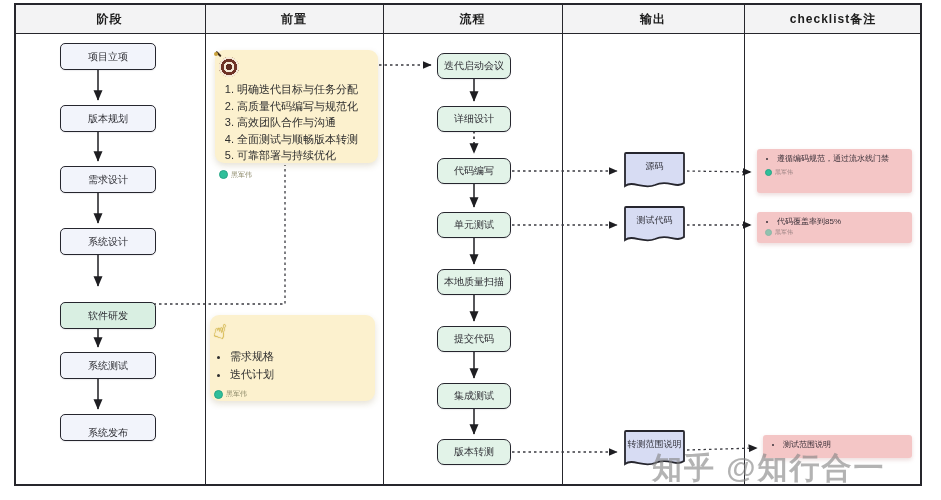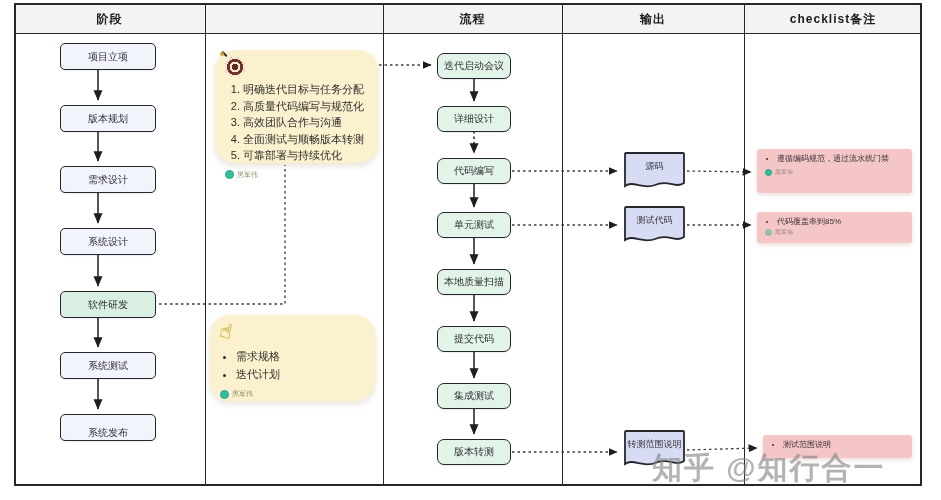--- a/index.html
+++ b/index.html
@@ -21,22 +21,22 @@
     display:flex;align-items:center;justify-content:center;font-size:10px;color:#303036;
     background:#f2f4fb;box-shadow:0 1px 1px rgba(40,40,60,.08);}
   .stage{left:60px;width:96px;height:27px;}
   .proc{left:437px;width:74px;height:26px;background:#e2f3e8;border-radius:7px;}
   .green{background:#d9efe2;}
   
   .doc{position:absolute;left:623px;width:63px;height:42px;}
   .doc svg{position:absolute;left:0;top:0;}
   .doc-label{position:absolute;left:0;top:9px;width:100%;text-align:center;font-size:9px;color:#33333c;}
   
-  .note-yellow{position:absolute;background:#fcf1ce;border-radius:20px;
-    box-shadow:0 3px 6px rgba(120,100,40,.18);box-sizing:border-box;padding:6px 10px;}
+  .note-yellow{position:absolute;background:#fcf1ce;border-radius:9px;
+    box-shadow:0 3px 6px rgba(120,100,40,.18);box-sizing:border-box;padding:6px 4px;}
   .note-yellow ol{margin:4px 0 0 0;padding-left:18px;font-size:11px;line-height:1.5;
     color:#2e2e2e;font-weight:500;}
   .note-yellow ul{margin:6px 0 0 2px;padding-left:14px;font-size:11px;line-height:1.6;
     color:#2e2e2e;font-weight:500;}
   .avatar-row{display:flex;align-items:center;gap:3px;margin-top:6px;}
   .avatar-dot{width:9px;height:9px;border-radius:50%;background:#2fbf9a;display:inline-block;
     border:1px solid #27a486;box-sizing:border-box;}
   .avatar-name{font-size:7px;color:#8d8a6a;}
   
   .target-icon{width:20px;height:20px;border-radius:50%;position:relative;margin:1px 0 2px 0;
@@ -67,20 +67,21 @@
 <div class="canvas">
 
   <div class="frame"></div>
   <div class="header-row"></div>
   <div class="vline" style="left:205px;"></div>
   <div class="vline" style="left:383px;"></div>
   <div class="vline" style="left:562px;"></div>
   <div class="vline" style="left:744px;"></div>
 
   <div class="hcell" style="left:14px;width:191px;">阶段</div>
+  <div class="hcell" style="left:205px;width:178px;">前置</div>
   <div class="hcell" style="left:383px;width:179px;">流程</div>
   <div class="hcell" style="left:562px;width:182px;">输出</div>
   <div class="hcell" style="left:744px;width:178px;">checklist备注</div>
 
   <svg class="wires" width="941" height="500">
     <defs>
       <marker id="ah" markerWidth="9" markerHeight="8" refX="6.5" refY="3" orient="auto">
         <path d="M0,0 L7,3 L0,6 Z" fill="#1e1e22"></path>
       </marker>
     </defs>
@@ -121,21 +122,21 @@
     </div>
   <div class="box stage" style="top:105px;">
       <span>版本规划</span>
     </div>
   <div class="box stage" style="top:166px;">
       <span>需求设计</span>
     </div>
   <div class="box stage" style="top:228px;">
       <span>系统设计</span>
     </div>
-  <div class="box stage green" style="top:291px;">
+  <div class="box stage green" style="top:302px;">
       <span>软件研发</span>
     </div>
   <div class="box stage" style="top:352px;">
       <span>系统测试</span>
     </div>
   <div class="box stage" style="top:414px;align-items:flex-end;">
       <span>系统发布</span>
     </div>
 
   <div class="note-yellow" style="left:215px;top:50px;width:163px;height:113px;">

